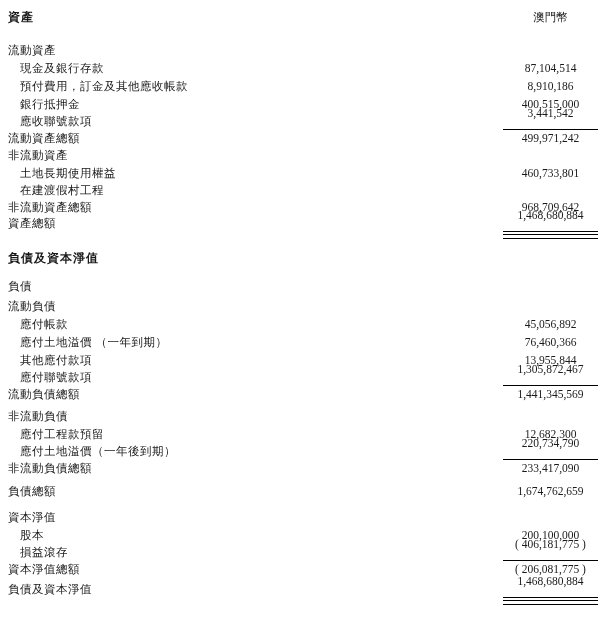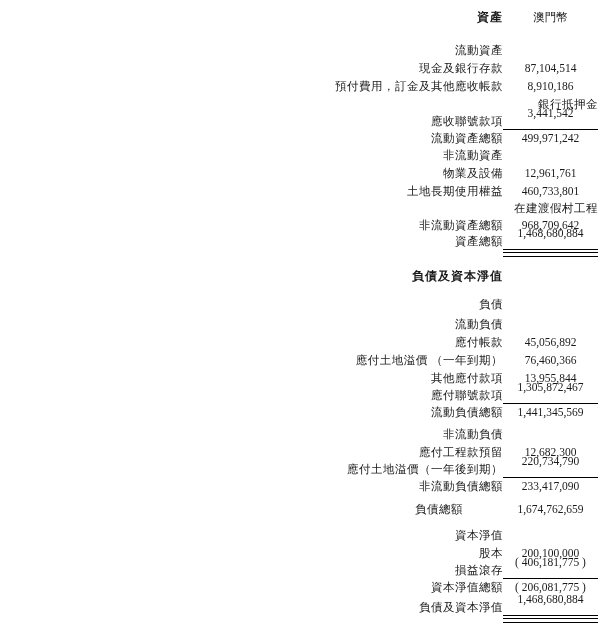--- a/index.html
+++ b/index.html
@@ -20,21 +20,20 @@
     display: flex;
     align-items: flex-end;
     height: 18px;
     line-height: 17px;
     font-size: 11.5px;
   }
   .row .label {
     flex: 1 1 auto;
     white-space: nowrap;
     letter-spacing: 0.5px;
-    text-align: right;
   }
   .row .amount {
     flex: 0 0 95px;
     width: 95px;
     text-align: center;
     white-space: nowrap;
     letter-spacing: 0px;
   }
   
   .row.title .label,
@@ -81,36 +80,33 @@
     <div class="row item">
     <span class="label">現金及銀行存款</span>
     <span class="amount">87,104,514</span>
   </div>
     <div class="row item">
     <span class="label">預付費用，訂金及其他應收帳款</span>
     <span class="amount">8,910,186</span>
   </div>
     <div class="row item">
     <span class="label">銀行抵押金</span>
+    <span class="amount">400,515,000</span>
   </div>
     <div class="row item-u">
     <span class="label">應收聯號款項</span>
     <span class="amount">3,441,542</span>
   </div>
     <div class="row total">
     <span class="label">流動資產總額</span>
     <span class="amount">499,971,242</span>
   </div>
     <div class="row section">
     <span class="label">非流動資產</span>
     <span class="amount"></span>
-  </div>
-    <div class="row item">
-    <span class="label">物業及設備</span>
-    <span class="amount">12,961,761</span>
   </div>
     <div class="row item">
     <span class="label">土地長期使用權益</span>
     <span class="amount">460,733,801</span>
   </div>
     <div class="row item-u">
     <span class="label">在建渡假村工程</span>
   </div>
     <div class="row total">
     <span class="label">非流動資產總額</span>

